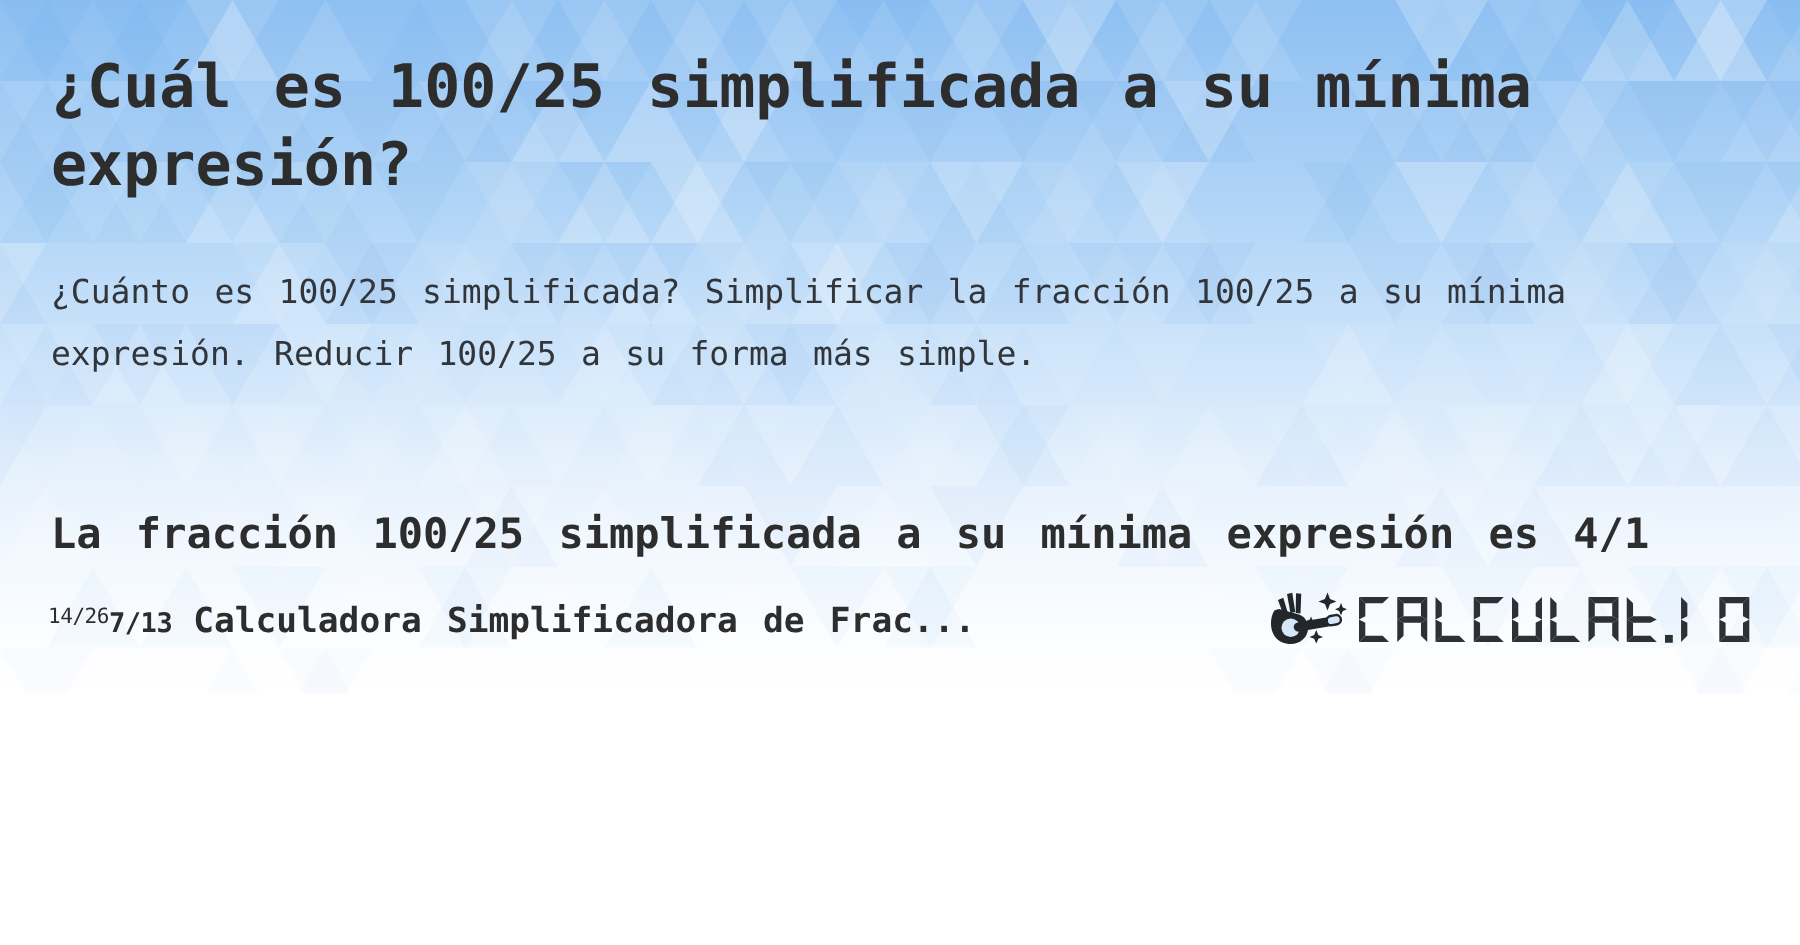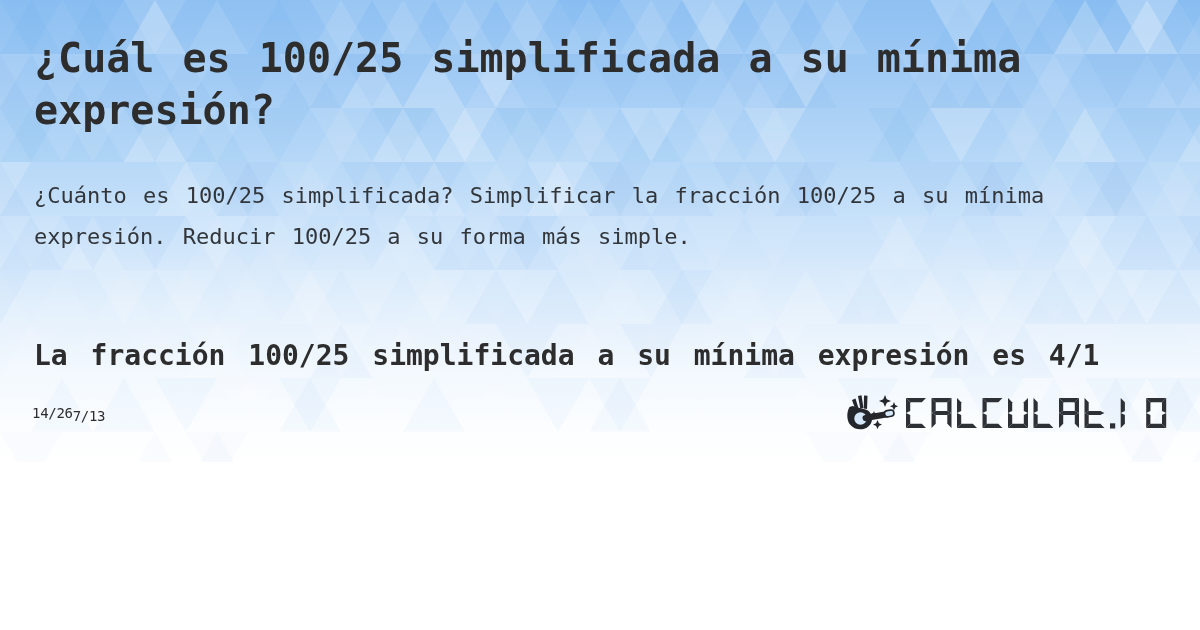--- a/index.html
+++ b/index.html
@@ -120,22 +120,22 @@
     color: #2d2d2d;
     margin-right: 14px;
     flex: none;
   }
   .frac-icon .num {
     font-size: 14px;
     font-weight: 500;
     letter-spacing: -0.3px;
   }
   .frac-icon .den {
-    font-size: 14px;
-    font-weight: 400;
+    font-size: 18px;
+    font-weight: 700;
     margin-top: 3px;
     letter-spacing: -0.3px;
   }
 
   .footer-title {
     font-size: 23px;
     font-weight: 700;
     color: #2d2d2d;
     white-space: nowrap;
     word-spacing: 3px;
@@ -679,20 +679,21 @@
 
   </div>
 
   <div class="footer">
 
     <div class="frac-icon">
       <span class="num">14/26</span>
       <span class="den">7/13</span>
     </div>
 
+    <div class="footer-title">Calculadora Simplificadora de Frac...</div>
 
     <div class="brand">
 
       <span class="brand-mark">
         <svg width="56" height="44" viewBox="0 0 56 44" xmlns="http://www.w3.org/2000/svg" aria-hidden="true">
           <g fill="#23262b">
 
             <path d="M8 10 L11.5 8.5 L15 20 L12 21 Z"></path>
             <path d="M14 6 L17.5 5.2 L19.5 18 L16.3 18.6 Z"></path>
             <path d="M20 5.5 L23.5 5.8 L23 19 L19.8 18.6 Z"></path>

